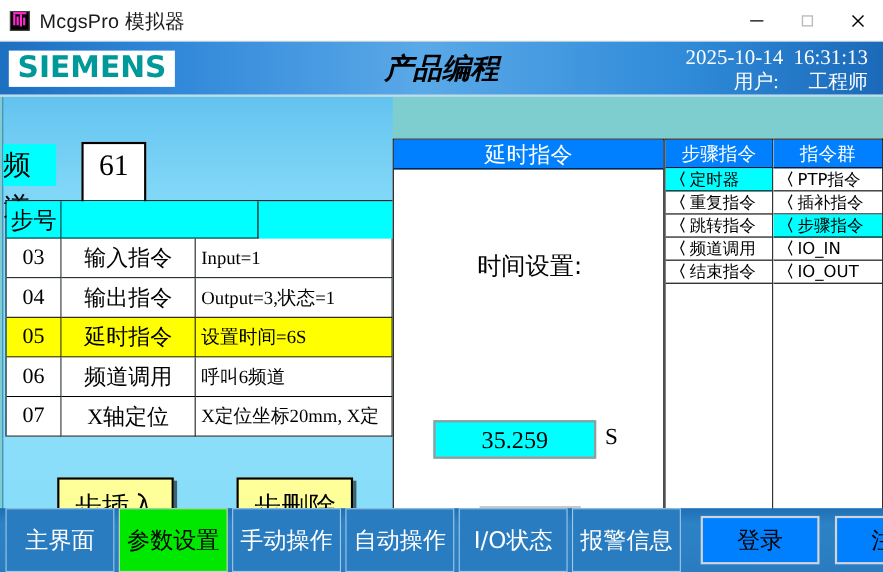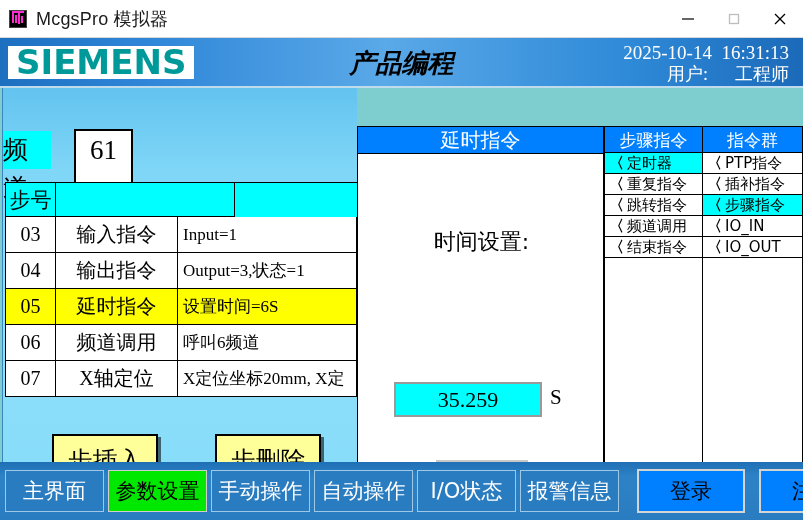--- a/index.html
+++ b/index.html
@@ -61,21 +61,21 @@
   
   .banner {
     position: absolute; left: 0; top: 0; width: 803px; height: 50px;
     background: linear-gradient(to right, #1d6fc0 0%, #2f86d8 18%, #5aa9e8 48%, #2f8ad8 78%, #1b6ab9 100%);
     border-bottom: 2px solid #bfdcec;
   }
   .siemens {
     position: absolute; left: 8px; top: 8px;
     background: #ffffff; padding: 1px 8px 2px 8px;
     color: #009999;
-    font-size: 34px; font-weight: bold; letter-spacing: 0px;
+    font-size: 27px; font-weight: bold; letter-spacing: 0px;
     font-family: "DejaVu Sans", sans-serif;
     line-height: 30px;
   }
   .banner-title {
     position: absolute; left: 0; top: 0; width: 803px;
     text-align: center; line-height: 50px;
     font-size: 26px; font-weight: bold; font-style: italic;
     color: #000000;
     font-family: "DejaVu Sans", "Liberation Sans", sans-serif;
   }
@@ -220,21 +220,21 @@
   .rp-item .chev { font-weight: bold; margin-right: 3px; }
 
   
   .navbar {
     position: absolute; left: 0; bottom: 0; width: 803px; height: 58px;
     background: linear-gradient(to bottom, #1f6fb5 0%, #2d82c6 25%, #2a7cc0 100%);
     display: flex; align-items: center;
     padding: 0 3px;
   }
   .navbtn {
-    height: 42px; margin: 0 2px;
+    height: 58px; margin: 0 2px;
     display: flex; align-items: center; justify-content: center;
     font-size: 21px; color: #ffffff;
     background: #2a7cc0;
     border: 1px solid #9ec8e6;
     font-family: "DejaVu Sans", sans-serif;
     white-space: nowrap;
     cursor: pointer;
     flex: none;
   }
   .navbtn.w-std { width: 99px; }

